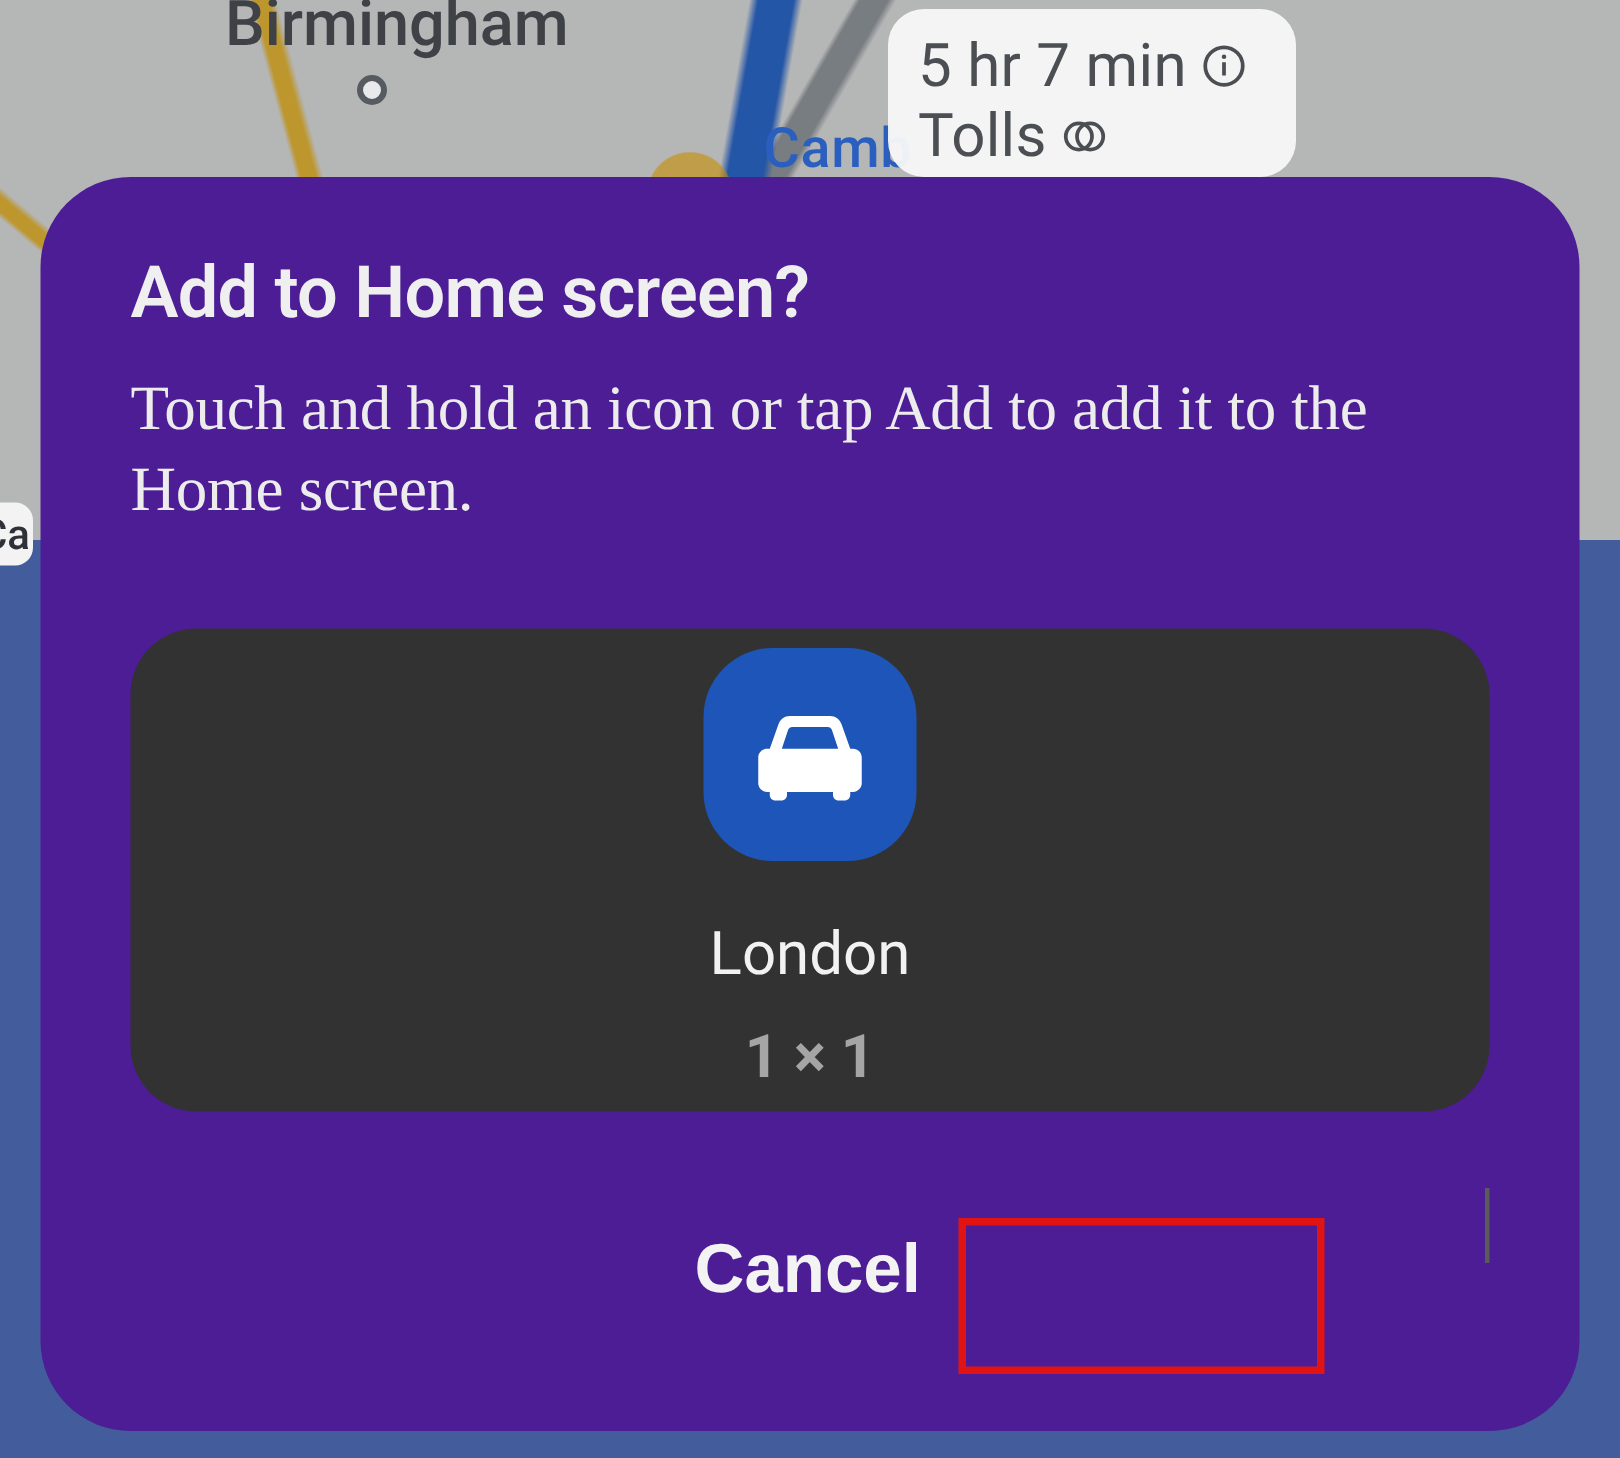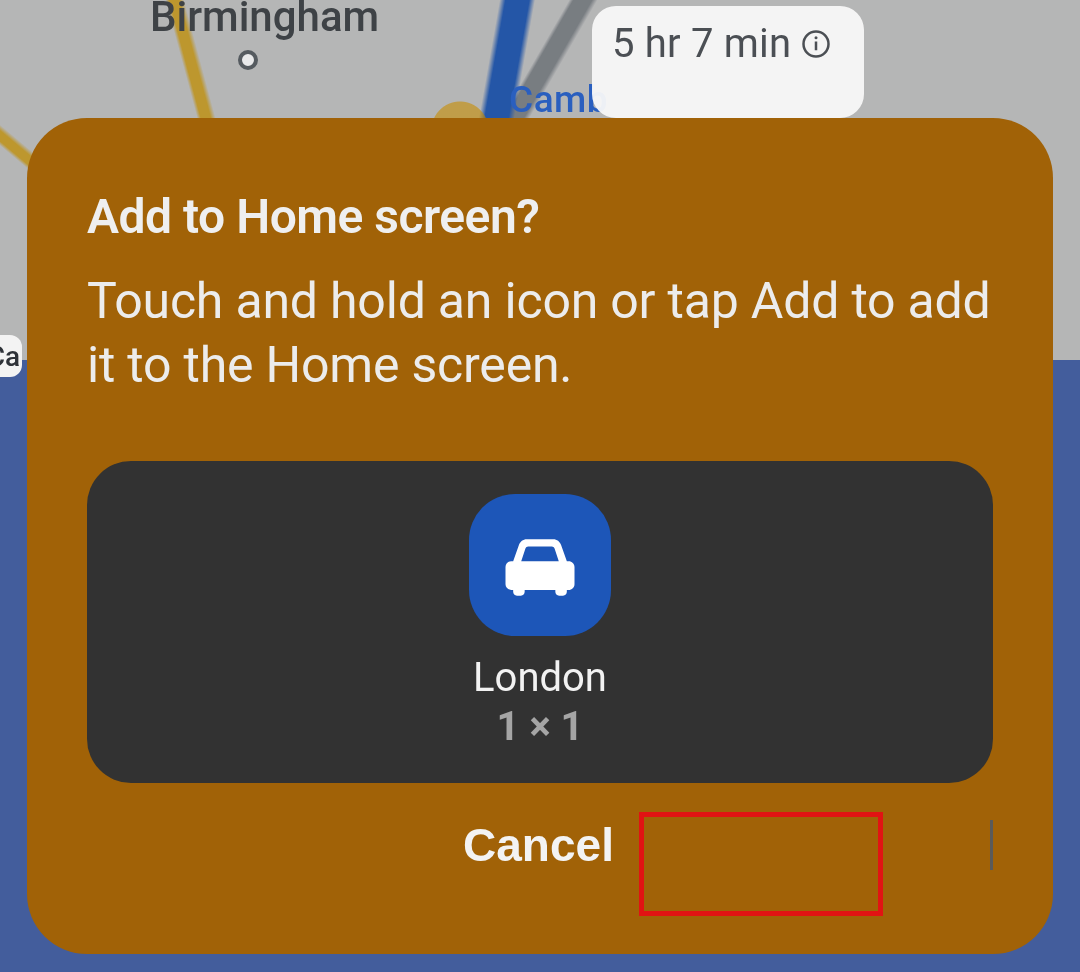--- a/index.html
+++ b/index.html
@@ -47,47 +47,47 @@
     border-radius: 24px;
     padding: 14px 20px 0;
     color: #4b4f54;
   }
   .route-line { display:flex; align-items:center; gap:10px; font-size:40px; line-height:1.18; letter-spacing:0.2px; }
 
   
   .dialog {
     position: absolute; left: 27px; top: 118px;
     width: 1026px; height: 836px;
-    background: #a16207;
+    background: #4c1d95;
     border-radius: 60px;
     color: #efefef;
-    padding: 70px 60px 0;
+    padding: 48px 60px 0;
   }
   .dialog-title { font-size: 48px; font-weight: 600; letter-spacing: -0.5px; margin-bottom: 24px; }
-  .dialog-desc  { font-size: 50px; font-weight: 400; color: #ececec; line-height: 1.28; letter-spacing: -0.2px; }
+  .dialog-desc  { font-size: 42px; font-weight: 400; color: #ececec; line-height: 1.28; letter-spacing: -0.2px; font-family: Liberation Serif, serif; }
 
   .preview {
     margin-top: 64px;
     height: 322px;
     background: #323232;
     border-radius: 44px;
     display: flex; flex-direction: column; align-items: center; justify-content: center;
-    gap: 4px;
+    gap: 24px;
   }
   .shortcut-icon {
     width: 142px; height: 142px; border-radius: 46px;
     background: #1d56b8;
     display:flex; align-items:center; justify-content:center;
   }
   .shortcut-name { font-size: 40px; color: #f2f2f2; margin-top: 14px; }
   .shortcut-size { font-size: 40px; color: #a5a5a5; margin-top: -2px; font-weight: bold; }
 
   .btn-row {
     position:absolute; left:60px; right:60px; bottom:56px;
-    display:flex; align-items:center;
+    display:flex; align-items:flex-start;
   }
   .btn {
     flex:1; text-align:center;
     font-size: 46px; font-weight: 600; color:#f3f3f3;
     padding: 26px 0;
     cursor:pointer;
     background:transparent; border:none;
   }
   .btn-sep { width:3px; height:50px; background:#5a5a5a; }
   .add-highlight {
@@ -115,20 +115,29 @@
   <div class="route-line">
     <span>5 hr 7 min</span>
     <span>
       <svg width="30" height="30" viewBox="0 0 24 24" fill="none" stroke="#4b4f54" stroke-width="2">
         <circle cx="12" cy="12" r="10"></circle>
           <line x1="12" y1="10" x2="12" y2="17"></line>
           <circle cx="12" cy="7" r="1.2" fill="#4b4f54" stroke="none"></circle>
       </svg>
     </span>
   </div>
+  <div class="route-line">
+    <span>Tolls</span>
+    <span>
+      <svg width="30" height="30" viewBox="0 0 24 24" fill="none" stroke="#4b4f54" stroke-width="2">
+        <circle cx="9" cy="12" r="7"></circle>
+          <circle cx="15" cy="12" r="7"></circle>
+      </svg>
+    </span>
+  </div>
 </div>
 
 <div class="dialog">
   <div class="dialog-title">Add to Home screen?</div>
   <div class="dialog-desc">Touch and hold an icon or tap Add to add it to the Home screen.</div>
 
   <div class="preview">
     <div class="shortcut-icon">
       <svg width="92" height="92" viewBox="0 0 24 24" fill="#ffffff">
         <path d="M5 11l1.5-4.2C6.8 5.9 7.6 5.3 8.5 5.3h7c.9 0 1.7.6 2 1.5L19 11h.5c.8 0 1.5.7 1.5 1.5V17c0 .8-.7 1.5-1.5 1.5H19v.5c0 .6-.4 1-1 1h-1c-.6 0-1-.4-1-1V18.5H8V19c0 .6-.4 1-1 1H6c-.6 0-1-.4-1-1v-.5h-.5C3.7 18.5 3 17.8 3 17v-4.5C3 11.7 3.7 11 4.5 11H5zm2.1 0h9.8l-1.1-3.3c-.1-.3-.4-.5-.7-.5H8.9c-.3 0-.6.2-.7.5L7.1 11z"></path>

